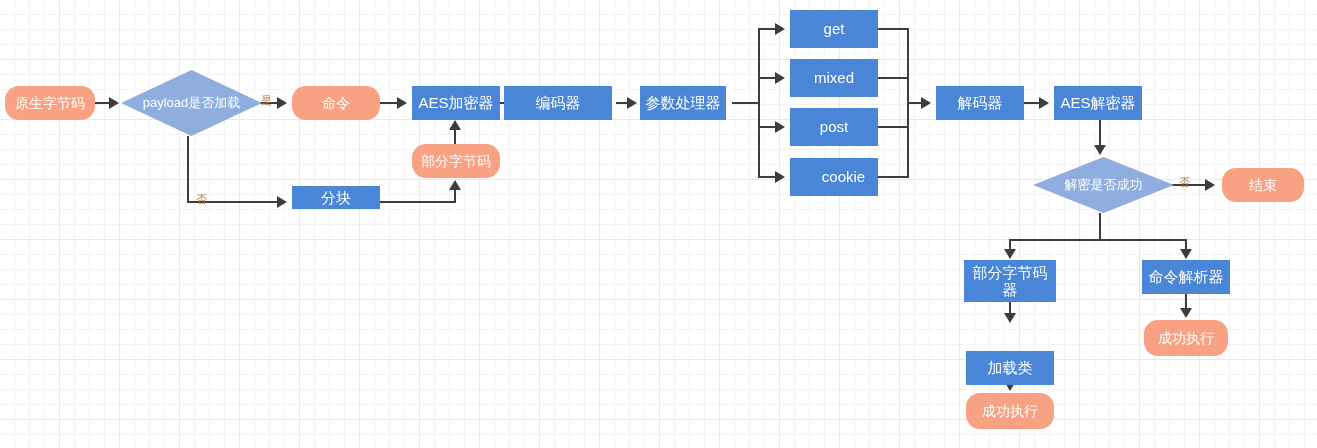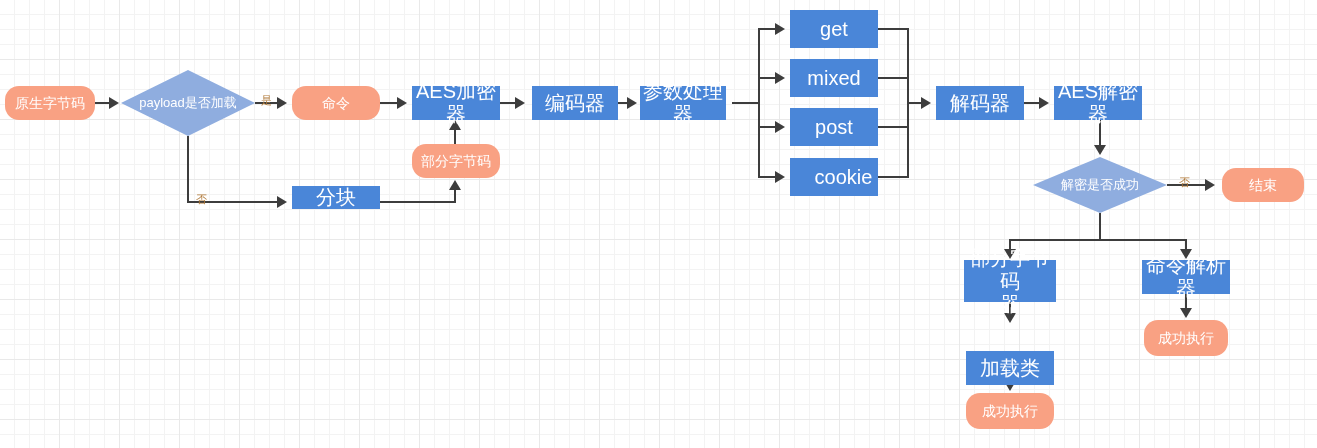--- a/index.html
+++ b/index.html
@@ -24,23 +24,23 @@
   .node{
     position:absolute;
     box-sizing:border-box;
     display:flex;align-items:center;justify-content:center;
     text-align:center;
     color:#ffffff;
     line-height:1.15;
     white-space:pre-line;
     z-index:3;
   }
-  .proc{ background:#4a86d8; font-size:20px; }
+  .proc{ background:#4a86d8; font-size:15px; }
   .term{ background:#f9a183; border-radius:14px; font-size:14px; }
-  .dec-wrap{ position:absolute; z-index:3; }
+  .dec-wrap{ position:absolute; z-index:3;padding-left:7px; }
   .dec-shape{
     position:absolute;inset:0;
     background:#8faddf;
     clip-path:polygon(50% 0%,100% 50%,50% 100%,0% 50%);
   }
   .dec-label{
     position:absolute;inset:0;
     display:flex;align-items:center;justify-content:center;
     color:#ffffff;font-size:13px;z-index:1;
   }
@@ -71,21 +71,21 @@
   </div>
 
   <div class="node term" style="left:292px;top:86px;width:88px;height:34px;">命令</div>
 
   <div class="node proc" style="left:292px;top:186px;width:88px;height:23px;">分块</div>
 
   <div class="node term" style="left:412px;top:144px;width:88px;height:34px;">部分字节码</div>
 
   <div class="node proc" style="left:412px;top:86px;width:88px;height:34px;">AES加密器</div>
 
-  <div class="node proc" style="left:532px;top:86px;width:86px;height:34px;">编码器</div>
+  <div class="node proc" style="left:504px;top:86px;width:108px;height:34px;">编码器</div>
 
   <div class="node proc" style="left:640px;top:86px;width:86px;height:34px;">参数处理器</div>
 
   <div class="node proc" style="left:790px;top:10px;width:88px;height:38px;">get</div>
 
   <div class="node proc" style="left:790px;top:108px;width:88px;height:38px;">post</div>
 
   <div class="node proc" style="left:790px;top:59px;width:88px;height:38px;">mixed</div>
 
   <div class="node proc" style="left:790px;top:158px;width:88px;height:38px;padding-left:19px;">cookie</div>

